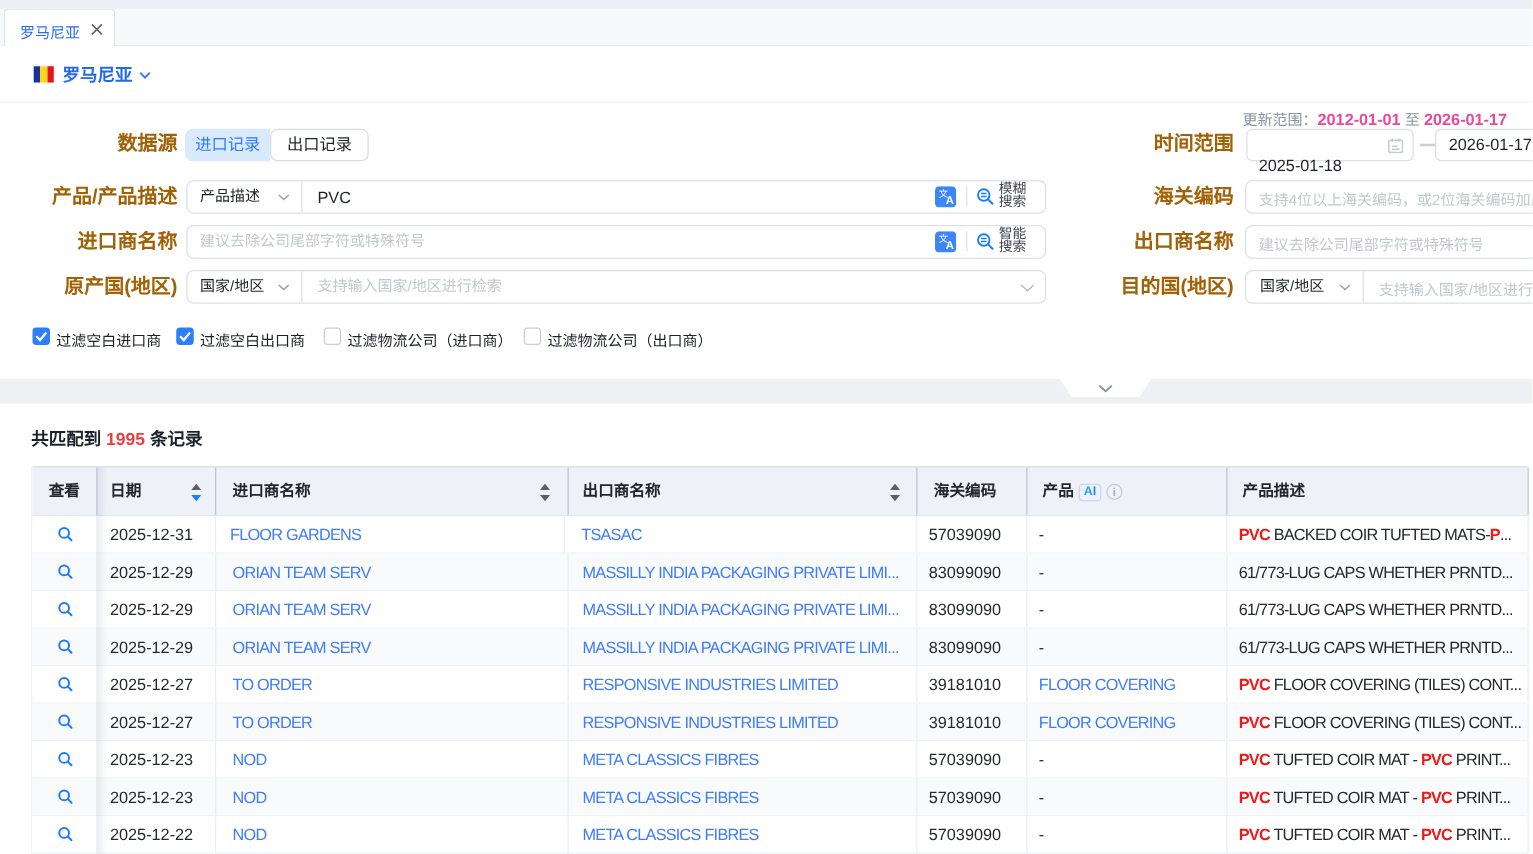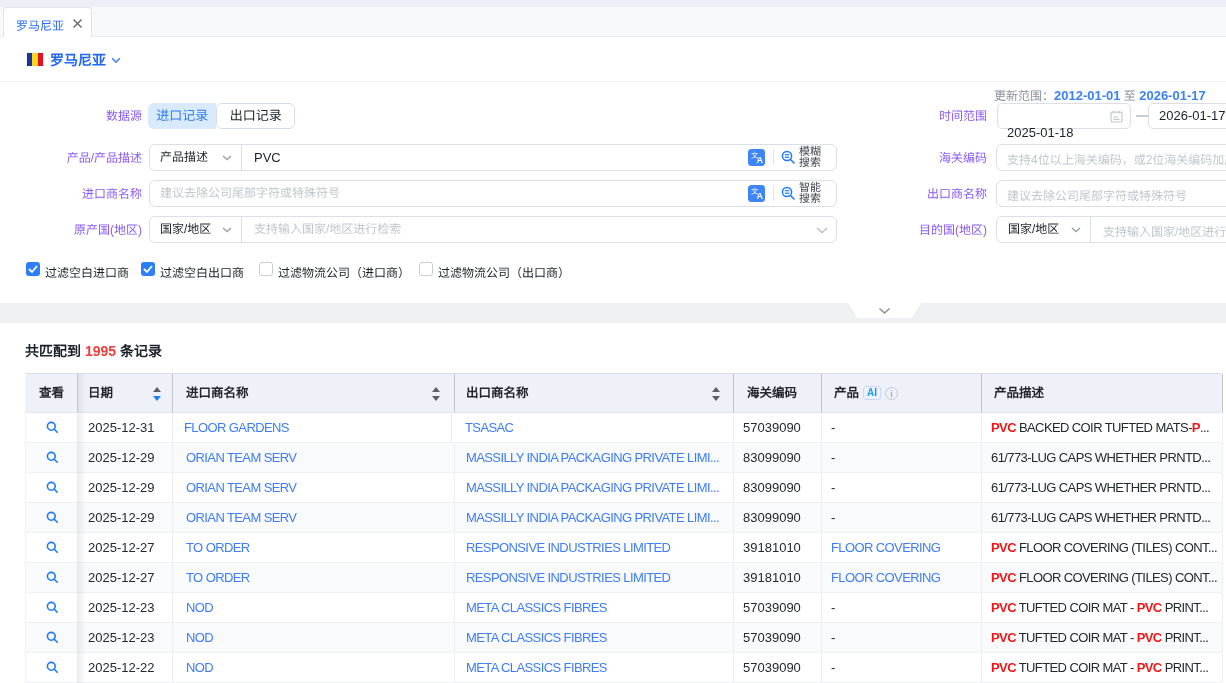--- a/index.html
+++ b/index.html
@@ -14,21 +14,21 @@
   #tab1 { left:3px; top:7px; width:89px; height:30px; background:#fff; border:1px solid #e2e4e9; border-bottom:none; border-radius:3px 3px 0 0; z-index:2; }
   #tab1 .t { position:absolute; left:12px; top:8px; font-size:12px; color:#2a6cf5; }
 
   
   #formcard { left:0; top:37px; width:1226px; height:266px; background:#fff; }
   #chead-sep { left:0; top:44px; width:1226px; height:1px; background:#f0f1f4; }
   .flag { left:27px; top:16px; width:16px; height:13px; display:flex; box-shadow:0 0 1px rgba(0,0,0,.25); }
   .flag i { flex:1; }
   #ctitle { left:50px; top:12px; font-size:14px; font-weight:bold; color:#2468f2; }
 
-  .lbl { font-size:12px; color:#8b5cf6; line-height:14px; }
+  .lbl { font-size:16px; color:#a16207; line-height:14px;font-weight:bold; }
   .lblL { left:0; width:142px; text-align:right; }
   .lblR { left:847px; width:140px; text-align:right; }
 
   .ctl { position:absolute; background:#fff; border:1px solid #dcdfe5; border-radius:6px; white-space:nowrap; overflow:hidden; }
   .ph { color:#c2c7cf; font-size:12px; }
   .selchev { position:absolute; }
 
   
   #seg { left:148px; top:66px; width:147px; height:26px; display:flex; }
   #seg .a { width:73px; background:#d9eafc; color:#2e7cf6; font-size:13px; line-height:26px; text-align:center; border-radius:6px 0 0 6px; }
@@ -43,21 +43,21 @@
   .srch { position:absolute; font-size:11px; line-height:11px; color:#41464f; top:1px; }
 
   
   .cb { position:absolute; width:14px; height:14px; border-radius:3px; }
   .cb.on { background:#2d7ff9; }
   .cb.off { background:#fff; border:1px solid #c9cdd4; }
   .cbl { position:absolute; font-size:12px; color:#1d2129; }
 
   
   #updr { left:994px; top:49px; font-size:12px; color:#8a919f; white-space:nowrap; }
-  #updr b { font-size:13px; color:#3b82f6; }
+  #updr b { font-size:13px; color:#ec4899; }
 
   
   .dpick { position:absolute; top:66px; height:26px; border:1px solid #dcdfe5; border-radius:5px; background:#fff; font-size:13px; color:#1d2129; line-height:24px; }
 
   
   #band { left:0; top:303px; width:1226px; height:20px; background:#eef0f4; }
   #handle { left:848px; top:303px; width:73px; height:15px; background:#fff; clip-path:polygon(0 0,100% 0,87% 100%,13% 100%); }
 
   
   #rescard { left:0; top:323px; width:1226px; height:360px; background:#fff; }

